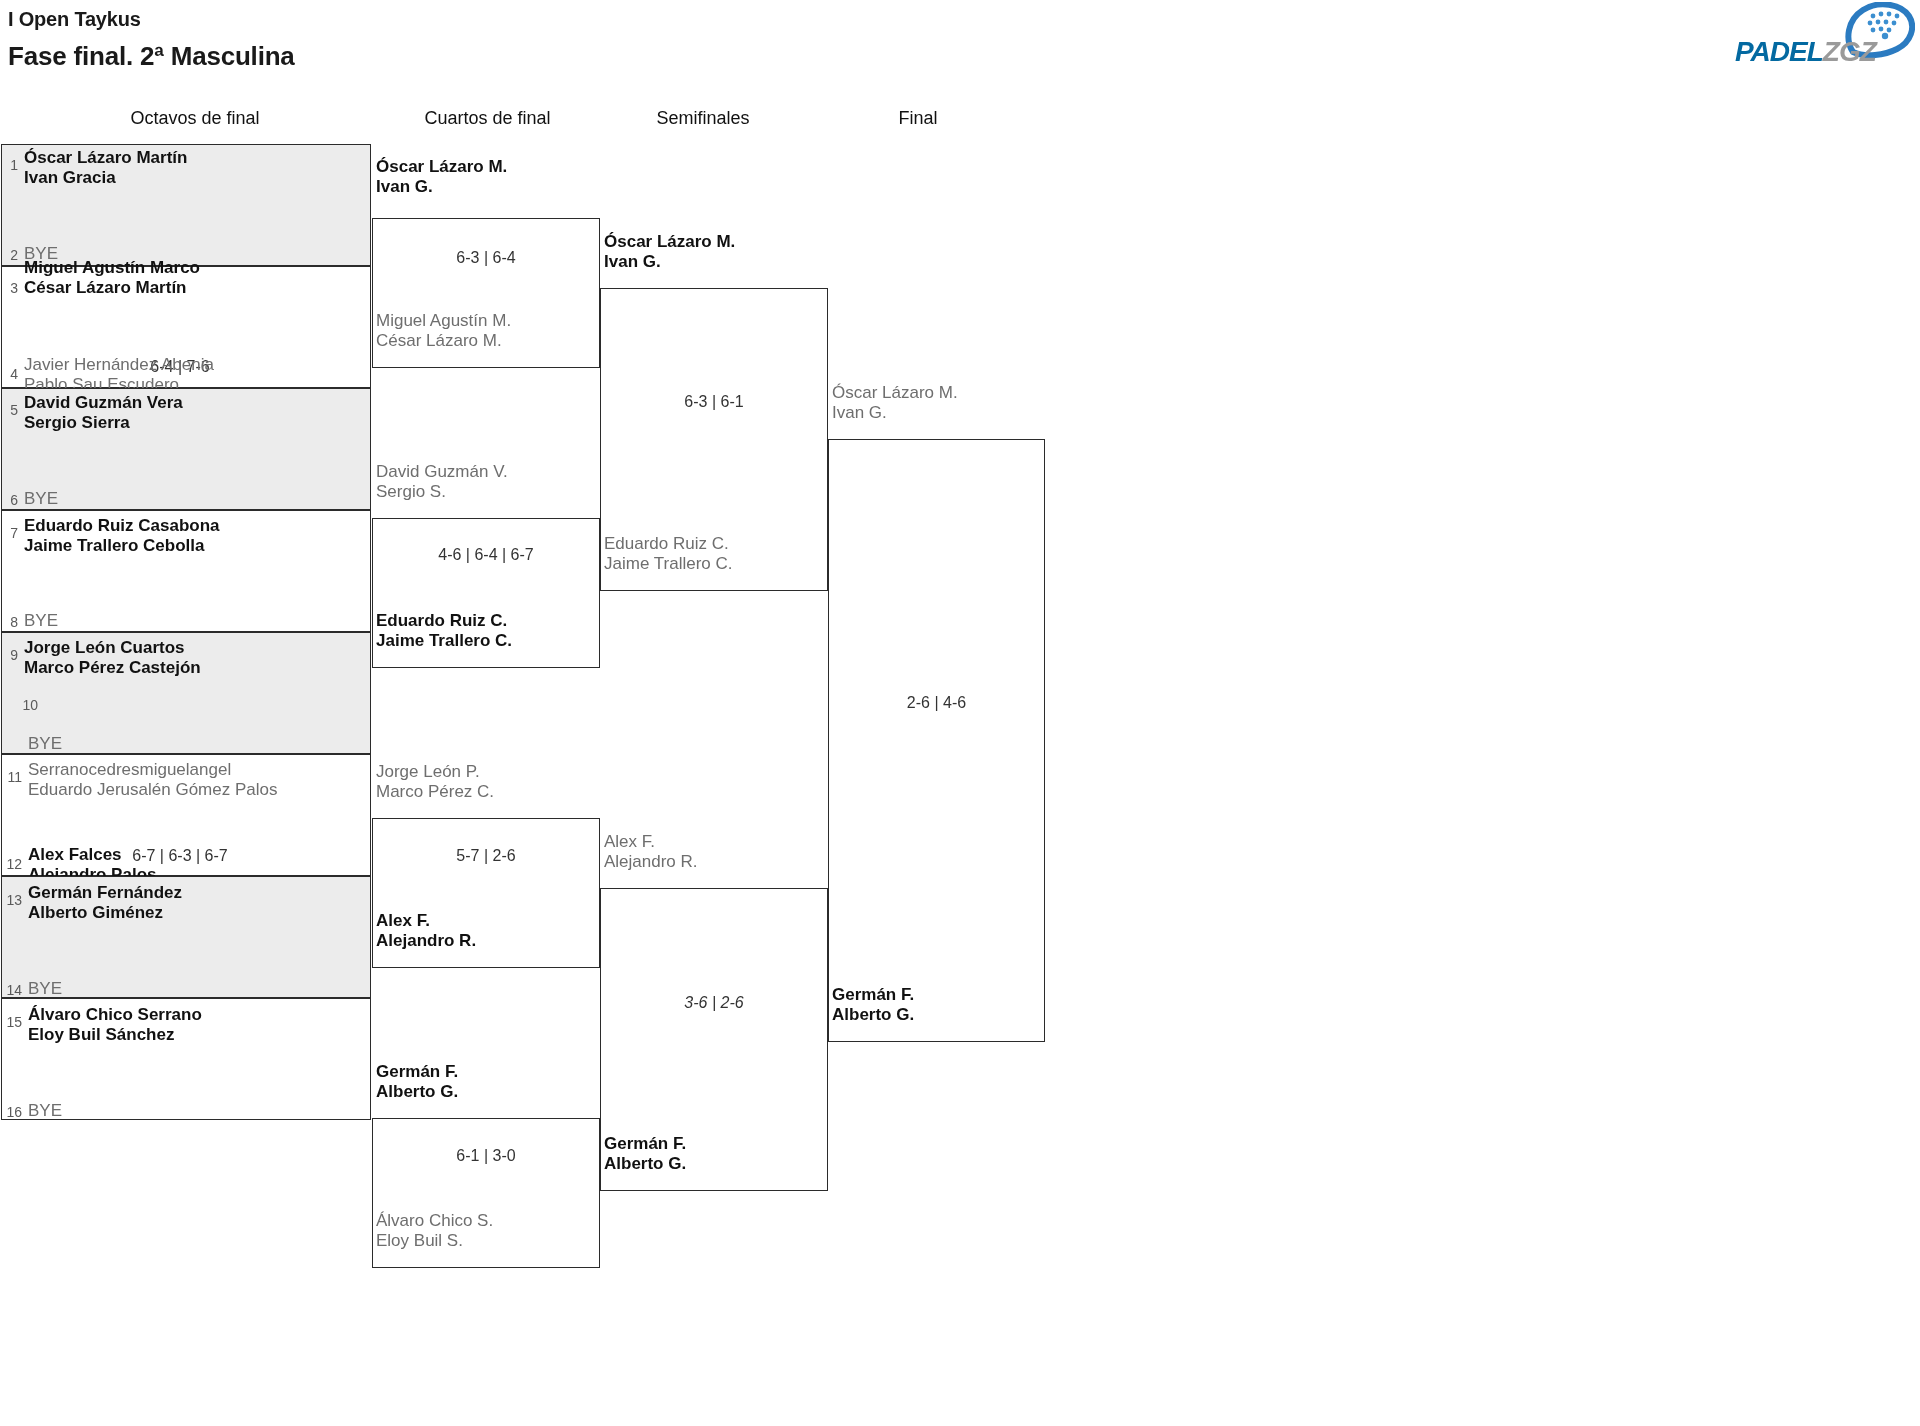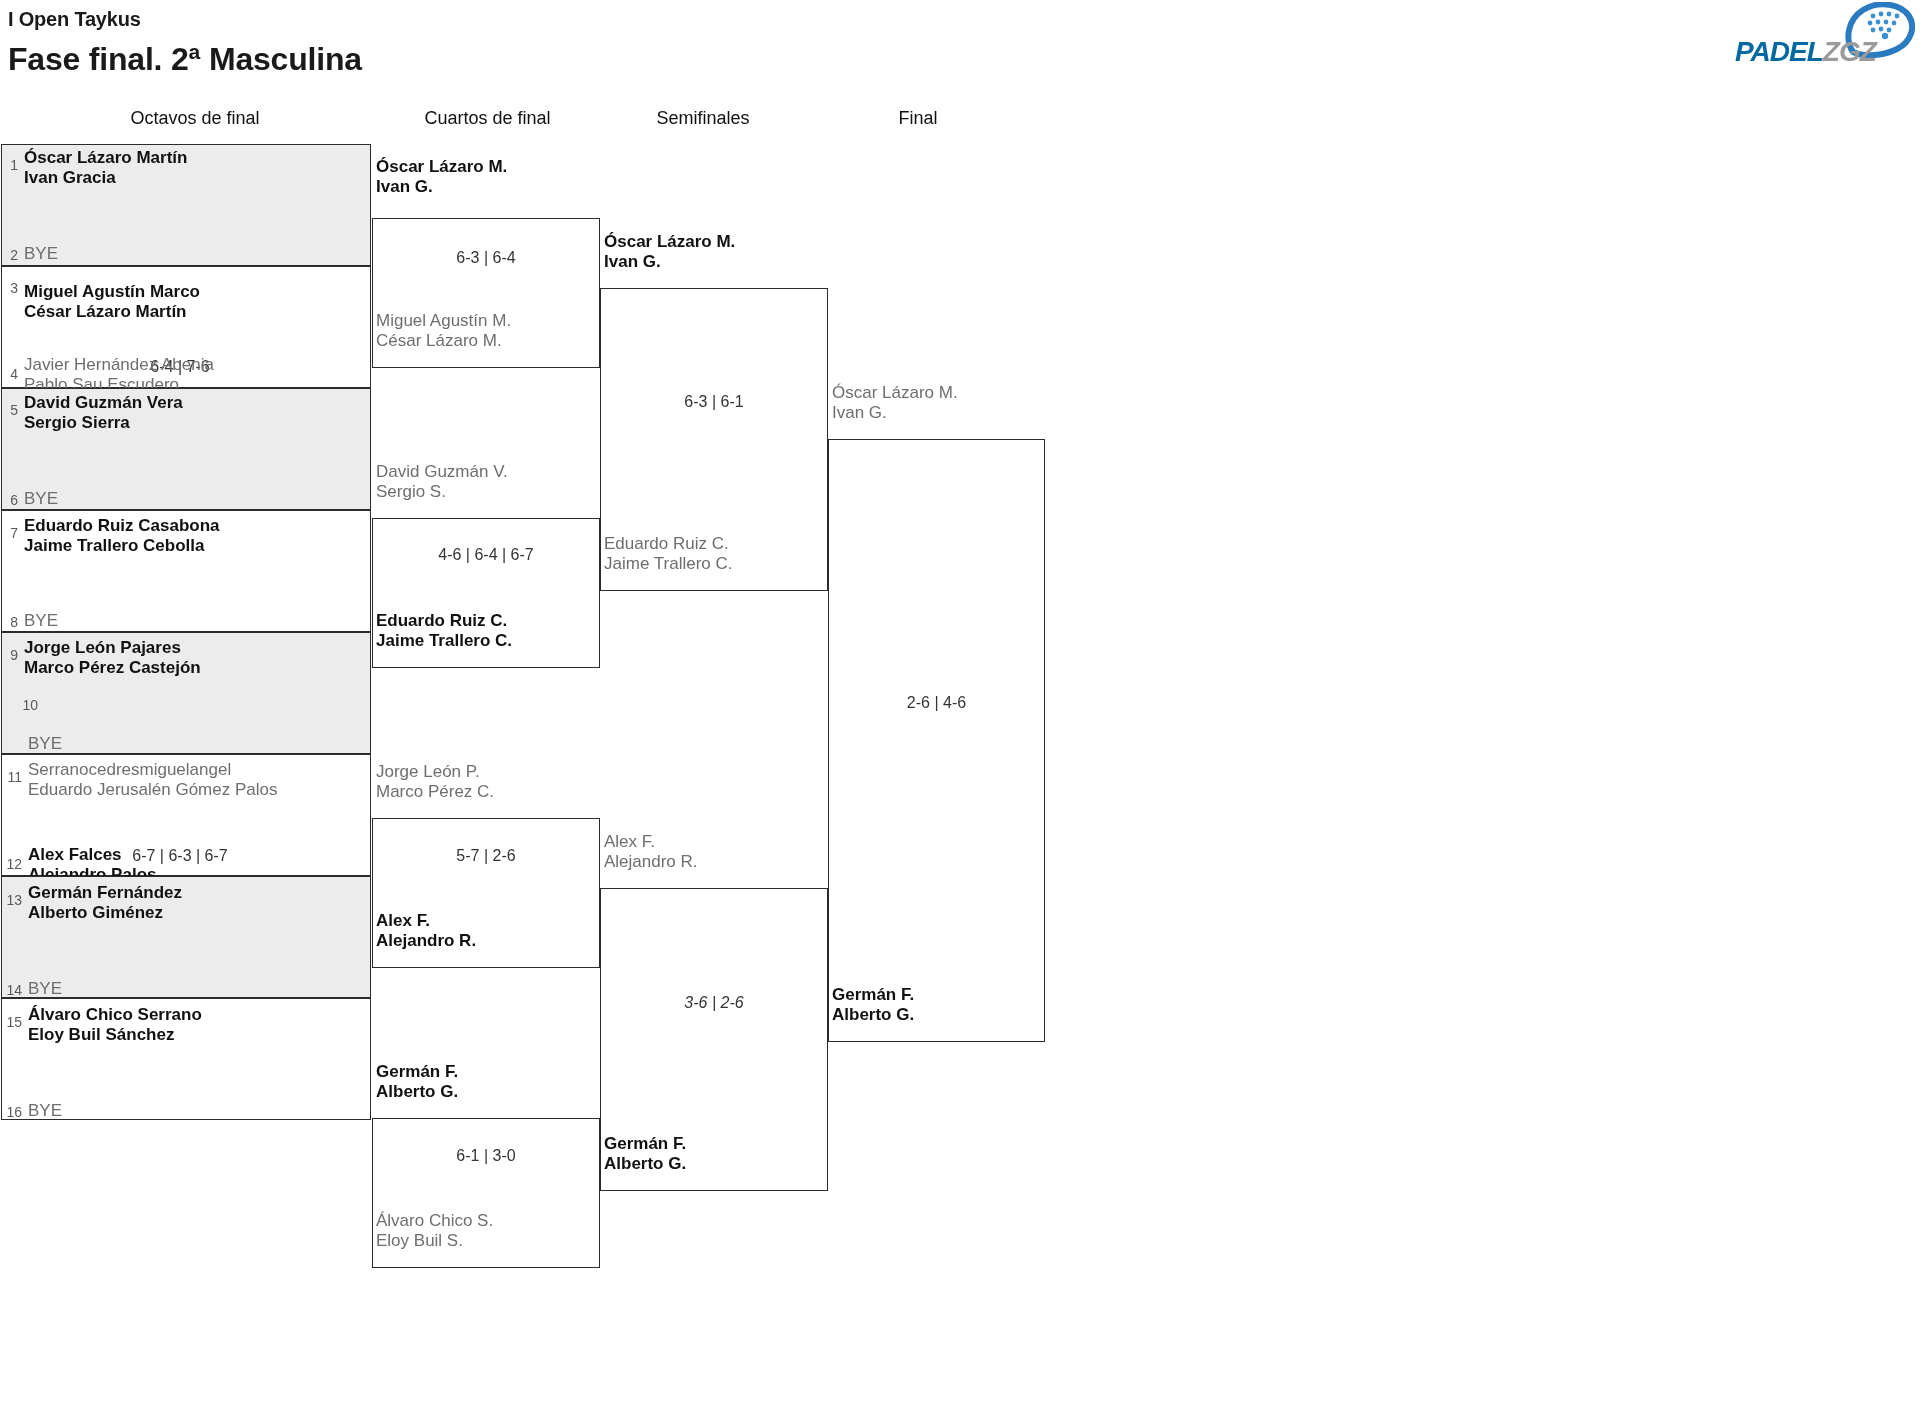--- a/index.html
+++ b/index.html
@@ -26,21 +26,21 @@
     position: absolute;
     left: 8px; top: 8px;
     font-size: 20px;
     font-weight: bold;
     letter-spacing: -0.2px;
     white-space: nowrap;
   }
   .title-line2 {
     position: absolute;
     left: 8px; top: 41px;
-    font-size: 32px;
+    font-size: 26px;
     font-weight: bold;
     letter-spacing: -0.2px;
     white-space: nowrap;
   }
 
   
   #logo {
     position: absolute;
     left: 1735px; top: 2px;
     width: 180px; height: 70px;
@@ -158,21 +158,21 @@
     <span class="ln">Óscar Lázaro Martín</span>
     <span class="ln">Ivan Gracia</span>
   </div>
   <div class="seed-num" style="left:0px; top:247px; width:18px;">2</div>
   <div class="team lose" style="left:24px; top:244px;">
     <span class="ln">BYE</span>
   </div>
 
   <div class="box plain" style="left:1px; top:266px; width:370px; height:122px;"></div>
   <div class="seed-num" style="left:0px; top:280px; width:18px;">3</div>
-  <div class="team win" style="left:24px; top:282px;">
+  <div class="team win" style="left:24px; top:258px;">
     <span class="ln">Miguel Agustín Marco</span>
     <span class="ln">César Lázaro Martín</span>
   </div>
   <div class="score" style="left:60px; top:358px; width:240px;">6-4 | 7-6</div>
   <div class="seed-num" style="left:0px; top:366px; width:18px;">4</div>
   <div class="team lose" style="left:24px; top:355px;">
     <span class="ln">Javier Hernández Abenia</span>
     <span class="ln">Pablo Sau Escudero</span>
   </div>
 
@@ -194,21 +194,21 @@
     <span class="ln">Jaime Trallero Cebolla</span>
   </div>
   <div class="seed-num" style="left:0px; top:614px; width:18px;">8</div>
   <div class="team lose" style="left:24px; top:611px;">
     <span class="ln">BYE</span>
   </div>
 
   <div class="box shaded" style="left:1px; top:632px; width:370px; height:122px;"></div>
   <div class="seed-num" style="left:0px; top:647px; width:18px;">9</div>
   <div class="team win" style="left:24px; top:638px;">
-    <span class="ln">Jorge León Pajares</span>
+    <span class="ln">Jorge León Cuartos</span>
     <span class="ln">Marco Pérez Castejón</span>
   </div>
   <div class="seed-num" style="left:0px; top:697px; width:22px;margin-left:16px;">10</div>
   <div class="team lose" style="left:28px; top:734px;">
     <span class="ln">BYE</span>
   </div>
 
   <div class="box plain" style="left:1px; top:754px; width:370px; height:122px;"></div>
   <div class="seed-num" style="left:0px; top:769px; width:22px;">11</div>
   <div class="team lose" style="left:28px; top:760px;">

